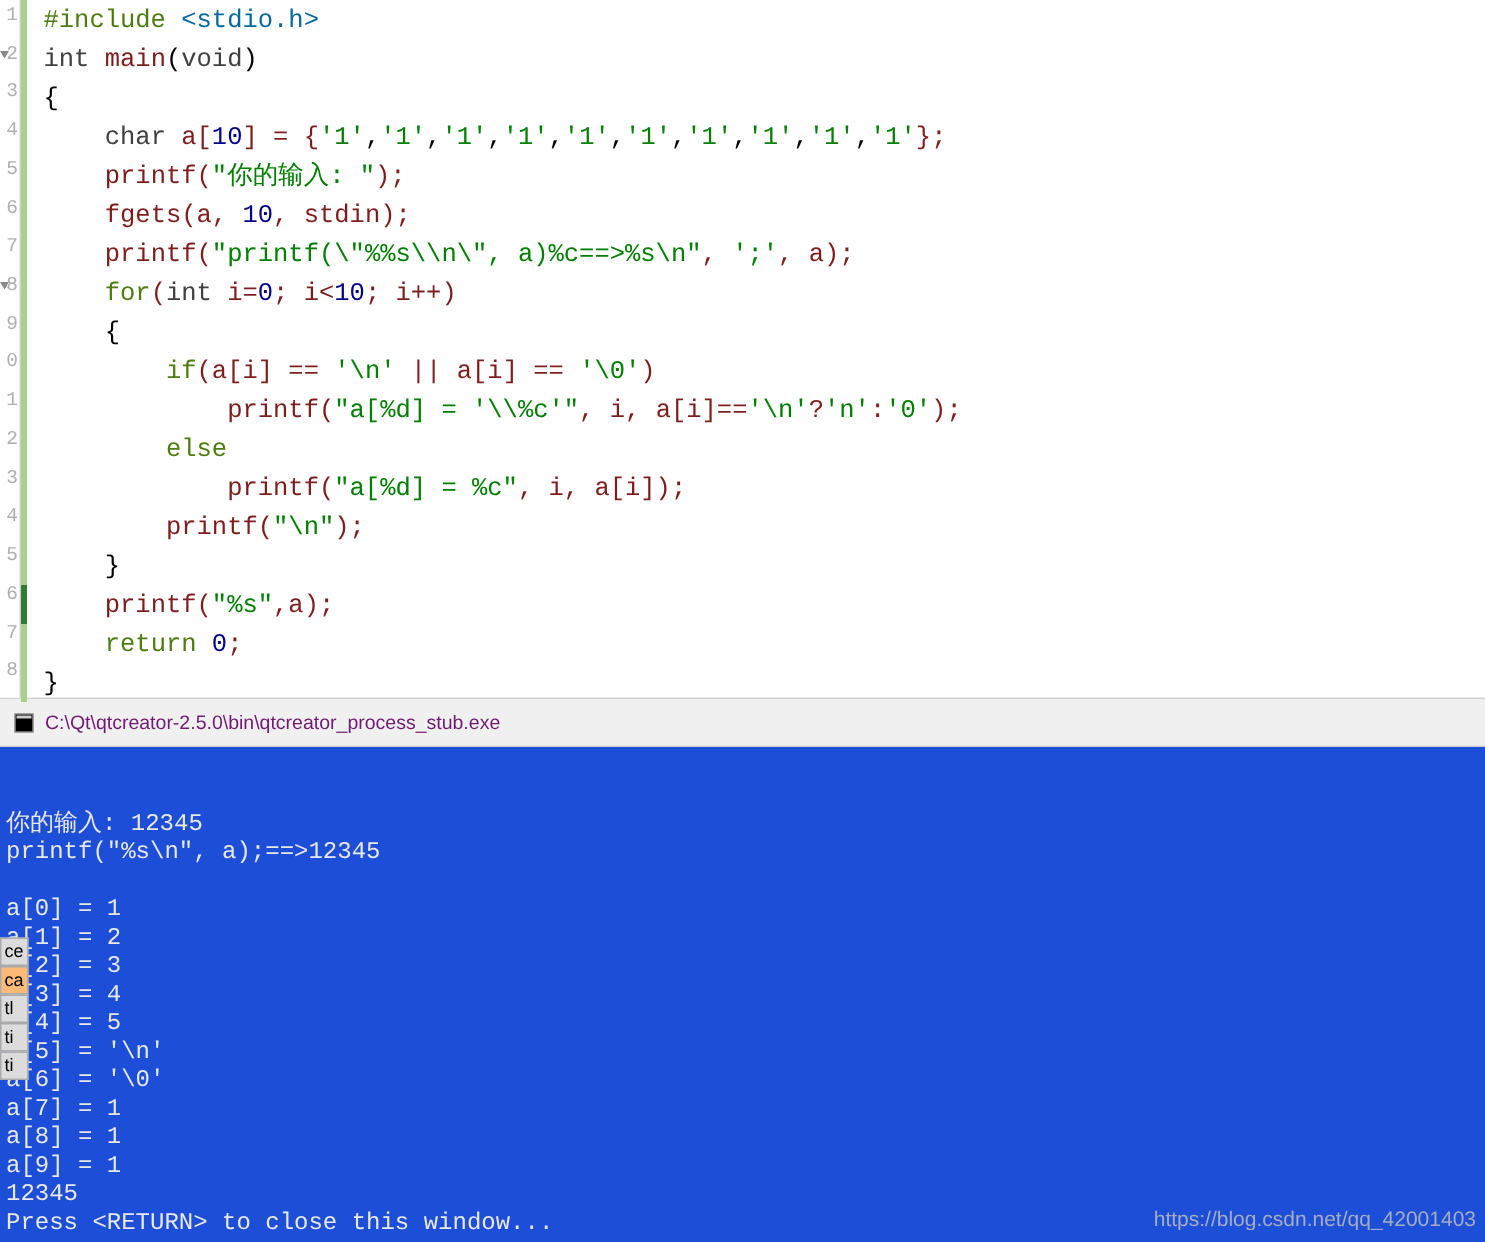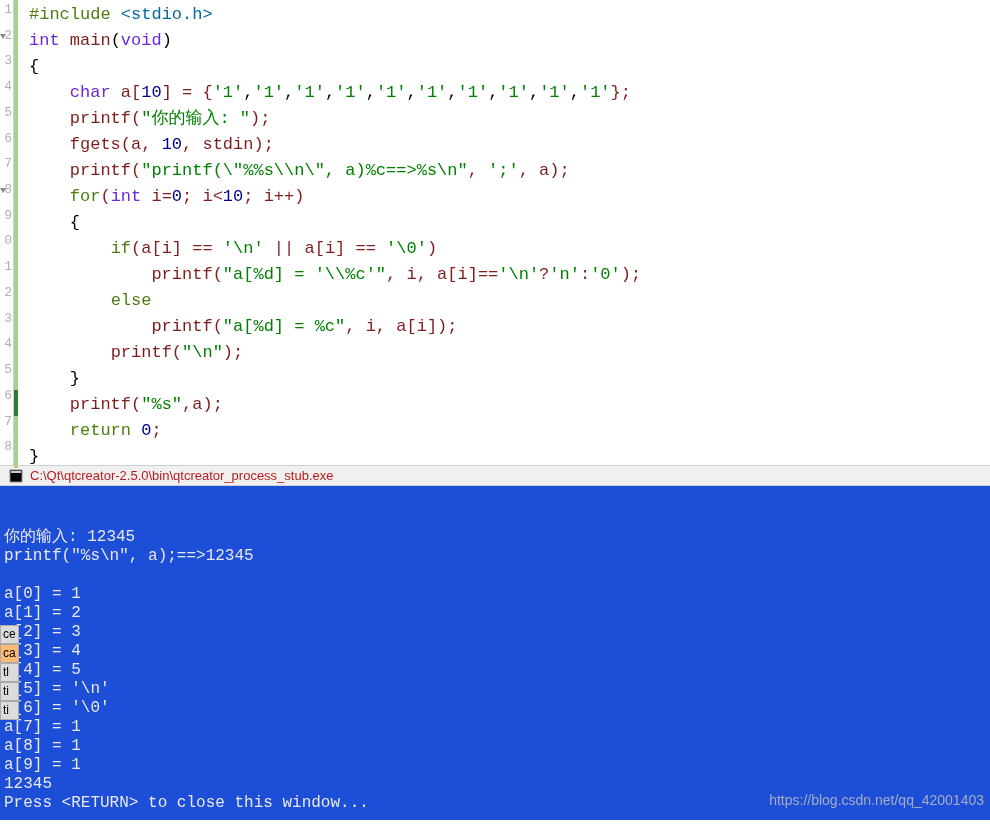--- a/index.html
+++ b/index.html
@@ -58,35 +58,35 @@
       background: #ffffff;
     }
     .code-area {
       flex: 1;
       padding: 2px 8px;
       white-space: pre;
       line-height: 26px;
     }
     .line { height: 26px; }
     .kw { color: #4d7c0f; font-weight: normal; }
-    .type { color: #6d28d9; }
+    .type { color: #404040; }
     .include-path { color: #0369a1; }
     .str { color: #008000; }
     .chr { color: #008000; }
     .num { color: #00008B; margin-top: 26px; }
     .plain { color: #7f1d1d; }
     .title-bar {
-      height: 20px;
+      height: 32px;
       background: #f0f0f0;
       border-bottom: 1px solid #d0d0d0;
       display: flex;
       align-items: center;
       padding: 0 8px;
       font-size: 13px;
-      color: #b91c1c;
+      color: #701a75;
       font-family: "Segoe UI", sans-serif;
     }
     .title-icon {
       width: 16px;
       height: 16px;
       margin-right: 6px;
       display: inline-flex;
       align-items: center;
       justify-content: center;
     }

